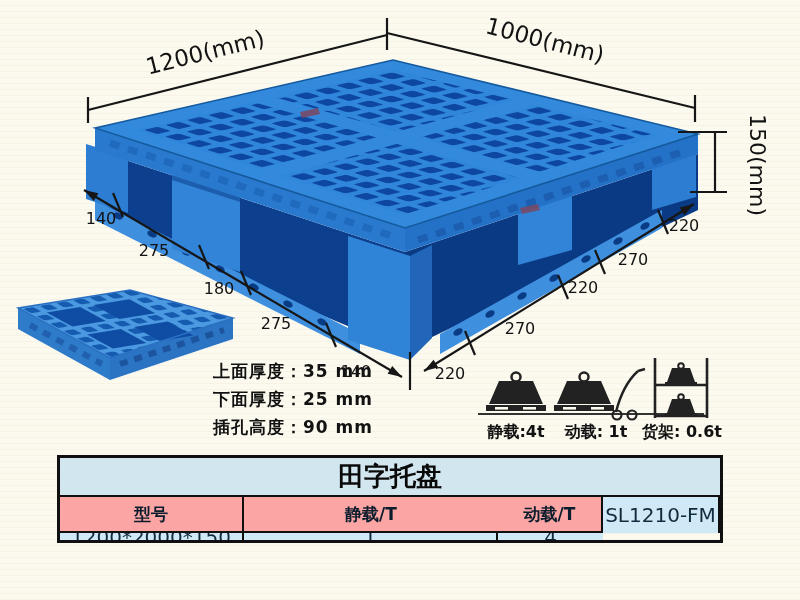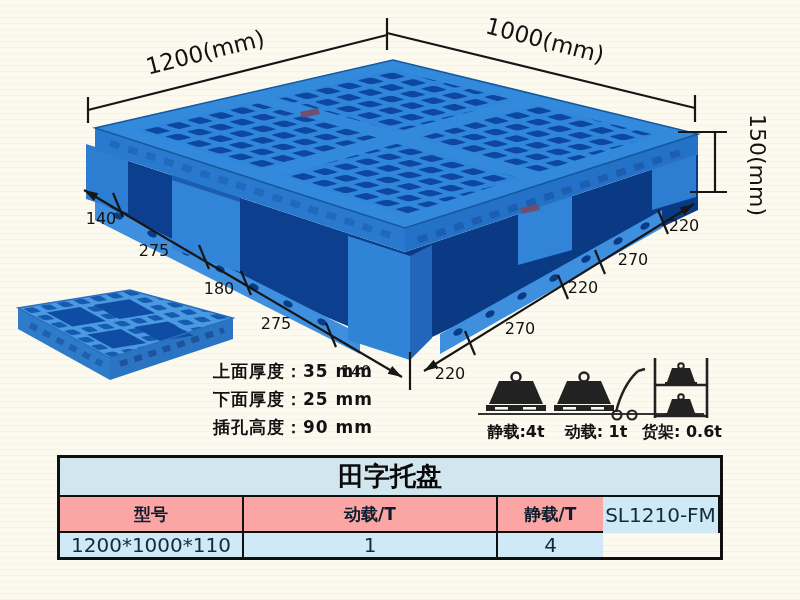--- a/index.html
+++ b/index.html
@@ -17,21 +17,21 @@
   svg{position:absolute;left:0;top:0;}
   svg text{font-family:"DejaVu Sans",sans-serif;fill:#121212;}
   .dimnum{font-size:16px;}
   .dimbig{font-size:23px;}
   .dimv{font-size:22px;}
   .spec{font-size:17px;font-weight:bold;letter-spacing:1px;}
   .loadlbl{font-size:16px;font-weight:bold;}
 
   
   .spec-table{
-    position:absolute;left:57px;top:455px;width:666px;height:105px;
+    position:absolute;left:57px;top:455px;width:666px;height:88px;
     box-sizing:border-box;border:3px solid #101010;
     display:grid;
     grid-template-columns:184px 254px 105px 1fr;
     grid-template-rows:39px 36px 1fr;
     color:#0b1c2c;
   }
   .spec-table .cell{
     display:flex;align-items:center;justify-content:center;
     box-sizing:border-box;overflow:hidden;white-space:nowrap;
   }
@@ -236,22 +236,22 @@
       <text class="loadlbl" text-anchor="middle" x="516" y="437">静载:4t</text>
       <text class="loadlbl" text-anchor="middle" x="596" y="437">动载: 1t</text>
       <text class="loadlbl" text-anchor="middle" x="682" y="437">货架: 0.6t</text>
     </g>
   </svg>
 
   <div class="spec-table">
     <div class="cell t-title">田字托盘</div>
 
     <div class="cell t-head bR">型号</div>
+    <div class="cell t-head">静载/T</div>
     <div class="cell t-head bR">动载/T</div>
-    <div class="cell t-head">静载/T</div>
 
     <div class="cell t-data bR">SL1210-FM</div>
-    <div class="cell t-data bR">1200*1000*110</div>
+    <div class="cell t-data bR">1200*2000*150</div>
     <div class="cell t-data bR">1</div>
     <div class="cell t-data">4</div>
   </div>
 
 </div>
 
 </body></html>

